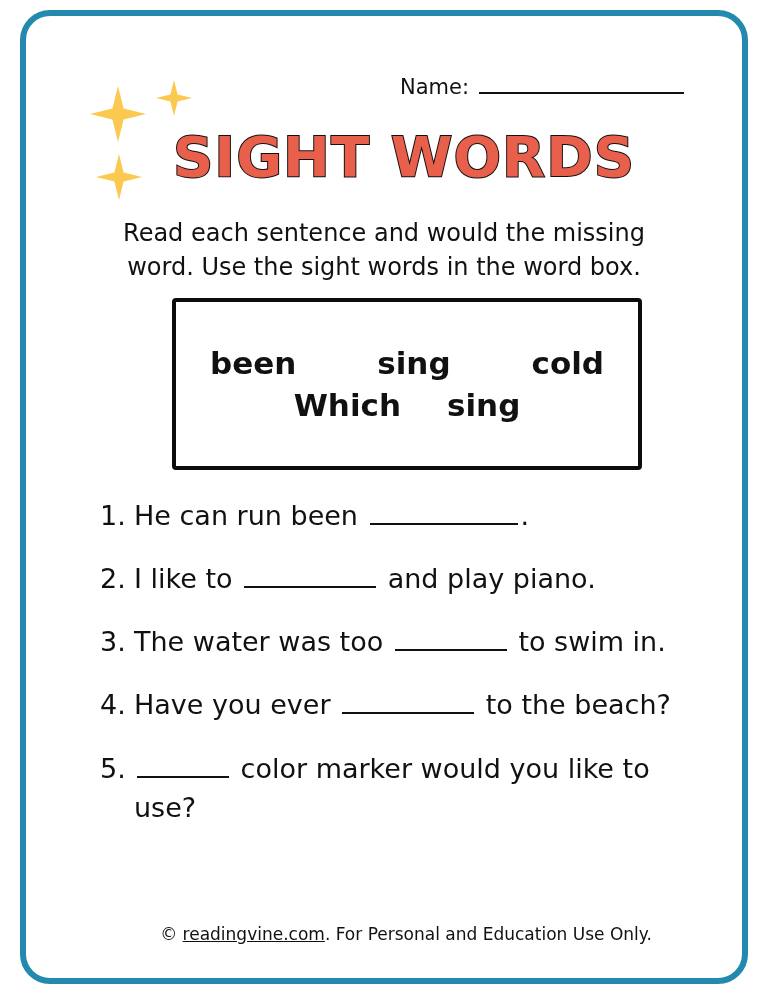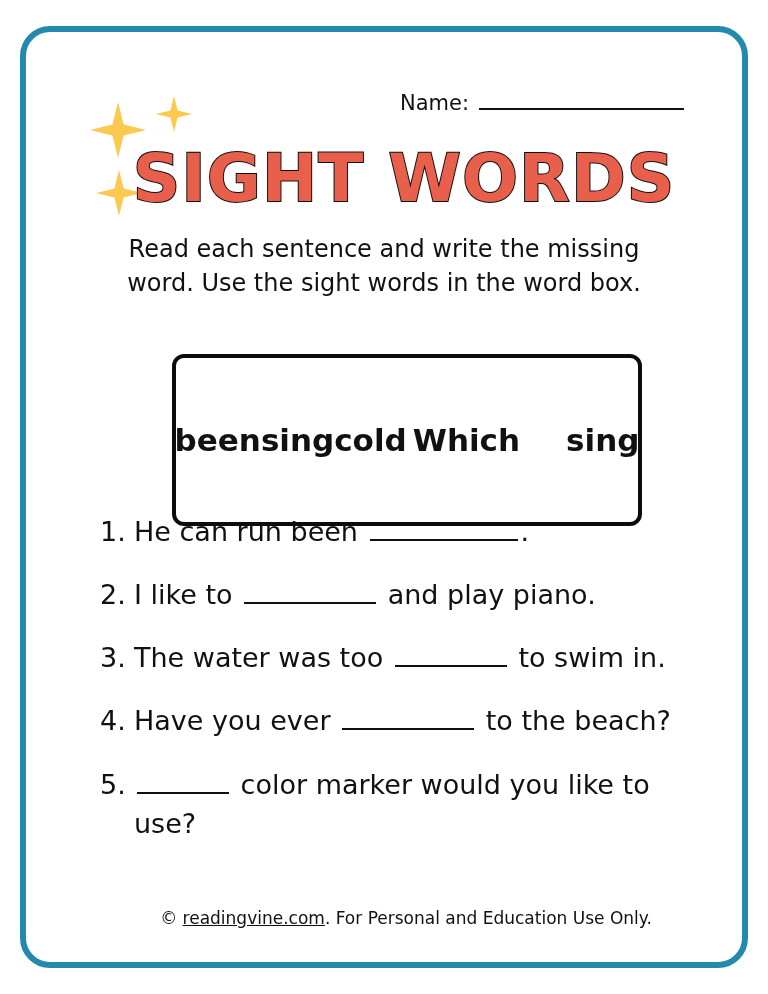--- a/index.html
+++ b/index.html
@@ -11,21 +11,21 @@
     height: 994px;
     background: #ffffff;
     font-family: "DejaVu Sans", sans-serif;
     overflow: hidden;
   }
   .page {
     position: relative;
     width: 768px;
     height: 994px;
     box-sizing: border-box;
-    padding: 26px 20px;
+    padding: 10px 20px;
     background: #ffffff;
   }
   .sheet {
     position: relative;
     width: 100%;
     height: 100%;
     box-sizing: border-box;
     border: 6px solid #2389ad;
     border-radius: 30px;
     background: #ffffff;
@@ -84,21 +84,21 @@
   
   .title {
     position: absolute;
     top: 108px;
     left: 0;
     width: 100%;
     text-align: center;
     padding-left: 40px;
     box-sizing: border-box;
     font-family: "DejaVu Sans", sans-serif;
-    font-size: 66px;
+    font-size: 56px;
     font-weight: bold;
     letter-spacing: 1px;
     color: #e8604c;
     -webkit-text-stroke: 2px #111111;
     paint-order: stroke fill;
   }
 
   
   .instructions {
     position: absolute;
@@ -114,28 +114,27 @@
   }
 
   
   .word-box {
     position: absolute;
     top: 282px;
     left: 146px;
     width: 470px;
     height: 172px;
     border: 4.5px solid #0c0c0c;
-    border-radius: 12px;
-    box-sizing: border-box;
-    display: flex;
-    flex-direction: row;
+    border-radius: 4px;
+    box-sizing: border-box;
+    display: flex;
+    flex-direction: column;
     justify-content: center;
     gap: 6px;
     padding: 0 34px;
-    margin-top: 40px;
   }
   .word-row {
     display: flex;
     justify-content: space-between;
     align-items: center;
   }
   .word-row.second {
     justify-content: center;
     gap: 46px;
   }
@@ -207,21 +206,21 @@
     </div>
 
     <div class="sparkles">
       <span class="sparkle spark-big"></span>
       <span class="sparkle spark-small"></span>
       <span class="sparkle spark-mid"></span>
     </div>
 
     <div class="title">SIGHT WORDS</div>
 
-    <div class="instructions">Read each sentence and write the missing word. Use the sight words in the word box.</div>
+    <div class="instructions">Read each sentence and would the missing word. Use the sight words in the word box.</div>
 
     <div class="word-box">
       <div class="word-row">
         <span class="word">been</span>
         <span class="word">sing</span>
         <span class="word">cold</span>
       </div>
       <div class="word-row second">
         <span class="word">Which</span>
         <span class="word">sing</span>

